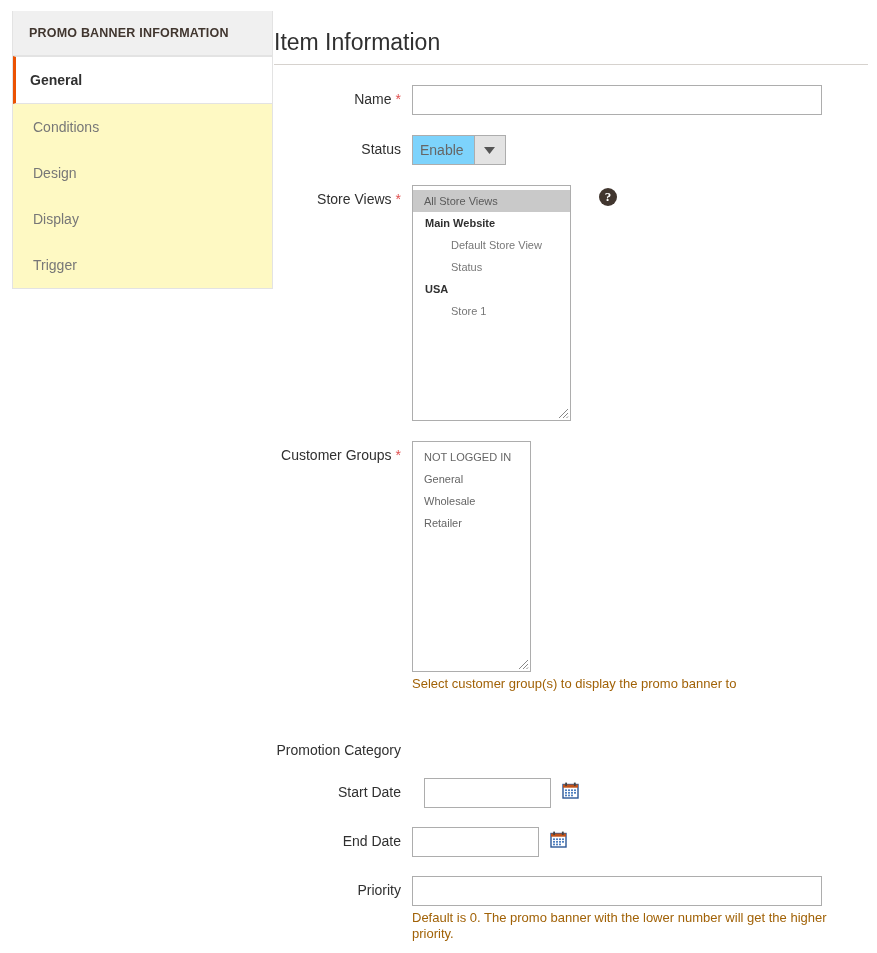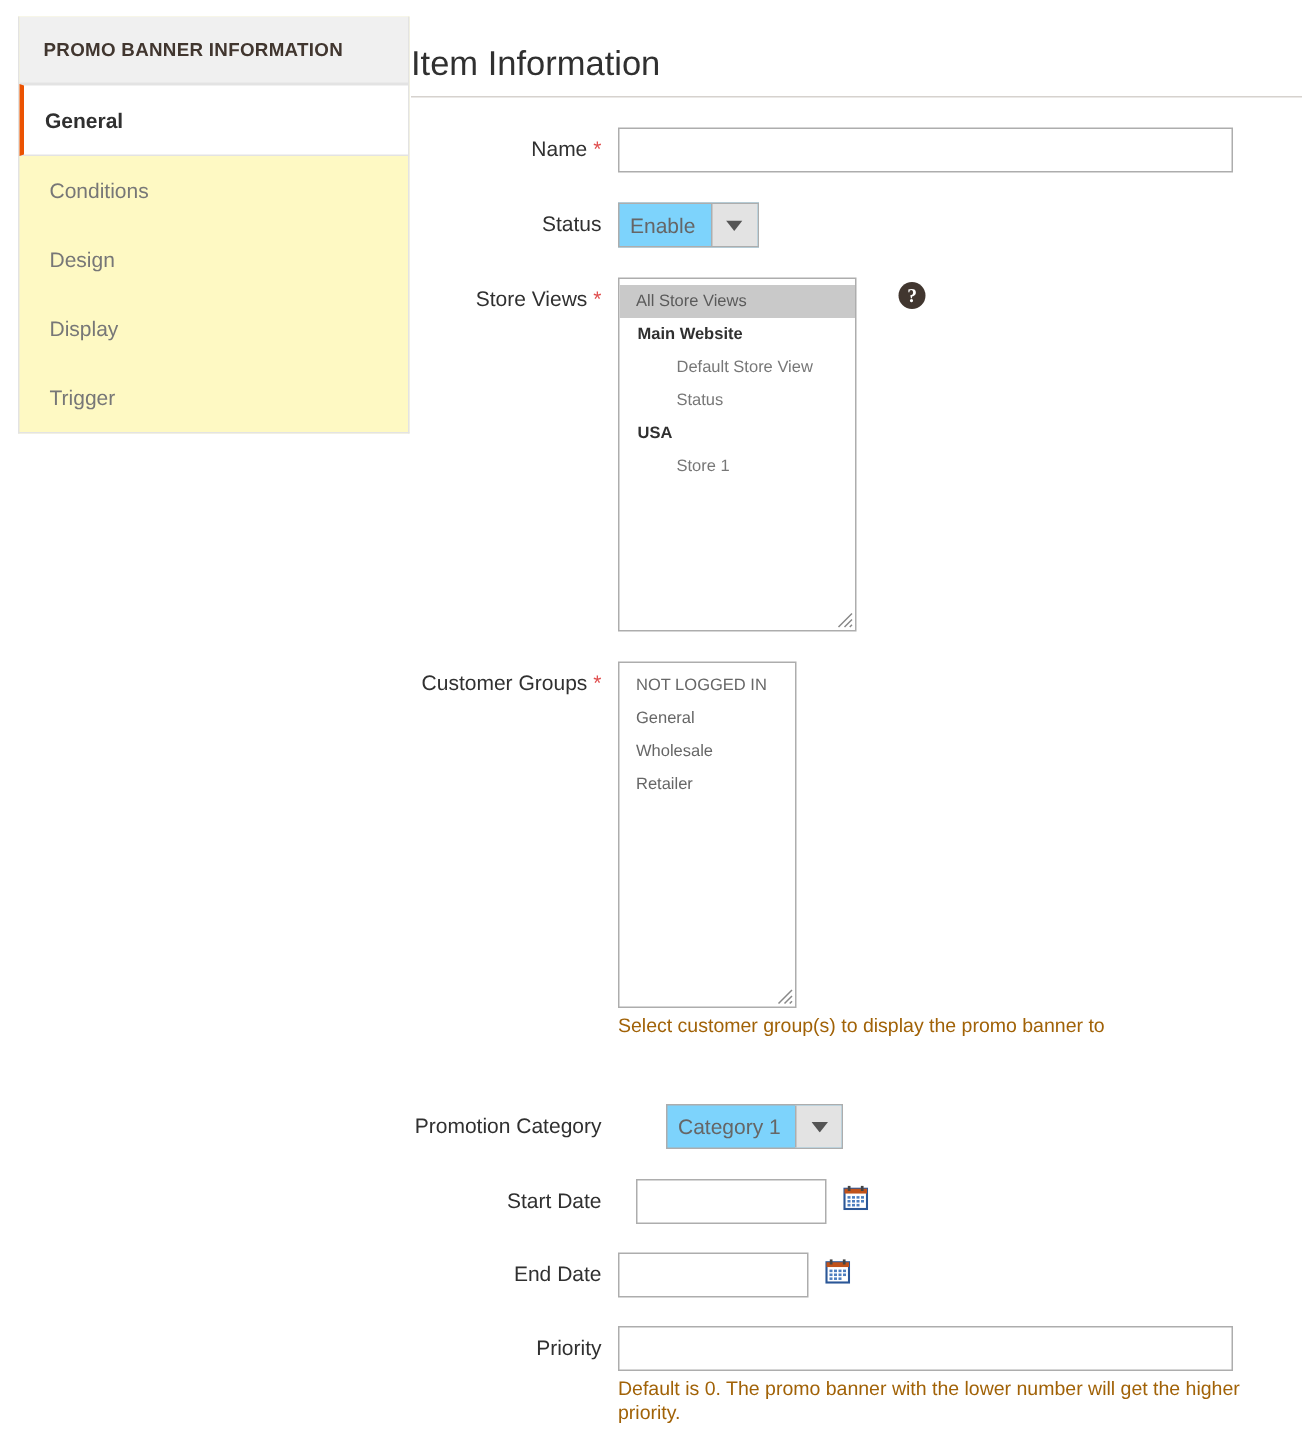--- a/index.html
+++ b/index.html
@@ -311,30 +311,20 @@
             <path d="M11,2 L2,11 M11,6 L6,11 M11,9.5 L9.5,11" stroke="#888888" stroke-width="1" fill="none"></path>
           </svg>
         </div>
         <div class="note">Select customer group(s) to display the promo banner to</div>
       </div>
     </div>
 
     <div class="field-row" style="margin-top:44px;gap:32px;">
       <div class="field-label">
         <span>Promotion Category</span>
-      </div>
-      <div class="field-control">
-        <div class="select-wrap">
-          <div class="select-value">Category 1</div>
-          <div class="select-arrow">
-            <svg width="11" height="7" viewBox="0 0 11 7" aria-hidden="true">
-              <polygon points="0,0 11,0 5.5,7" fill="#555555"></polygon>
-            </svg>
-          </div>
-        </div>
       </div>
     </div>
 
     <div class="field-row" style="margin-bottom:19px;gap:12px;">
       <div class="field-label">
         <span>Start Date</span>
       </div>
       <div class="field-control inline-row">
         <input class="text-input date" type="text" value="" style="">
         <span class="cal-icon">

